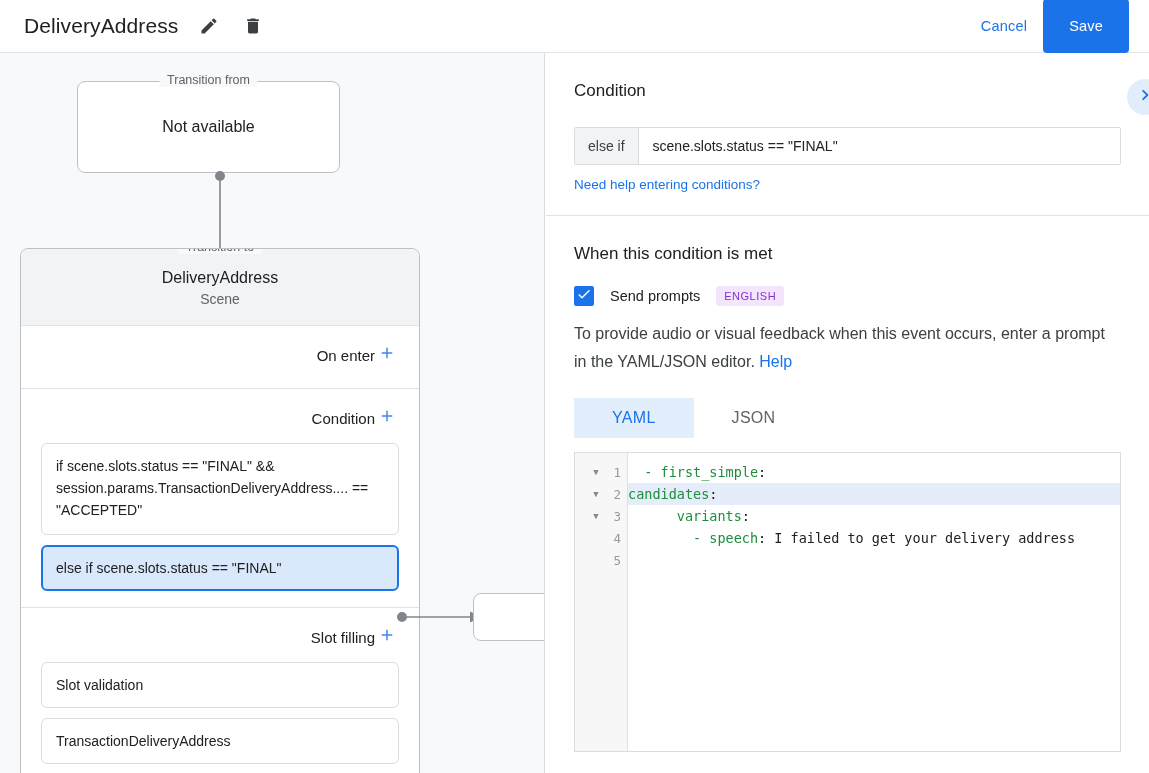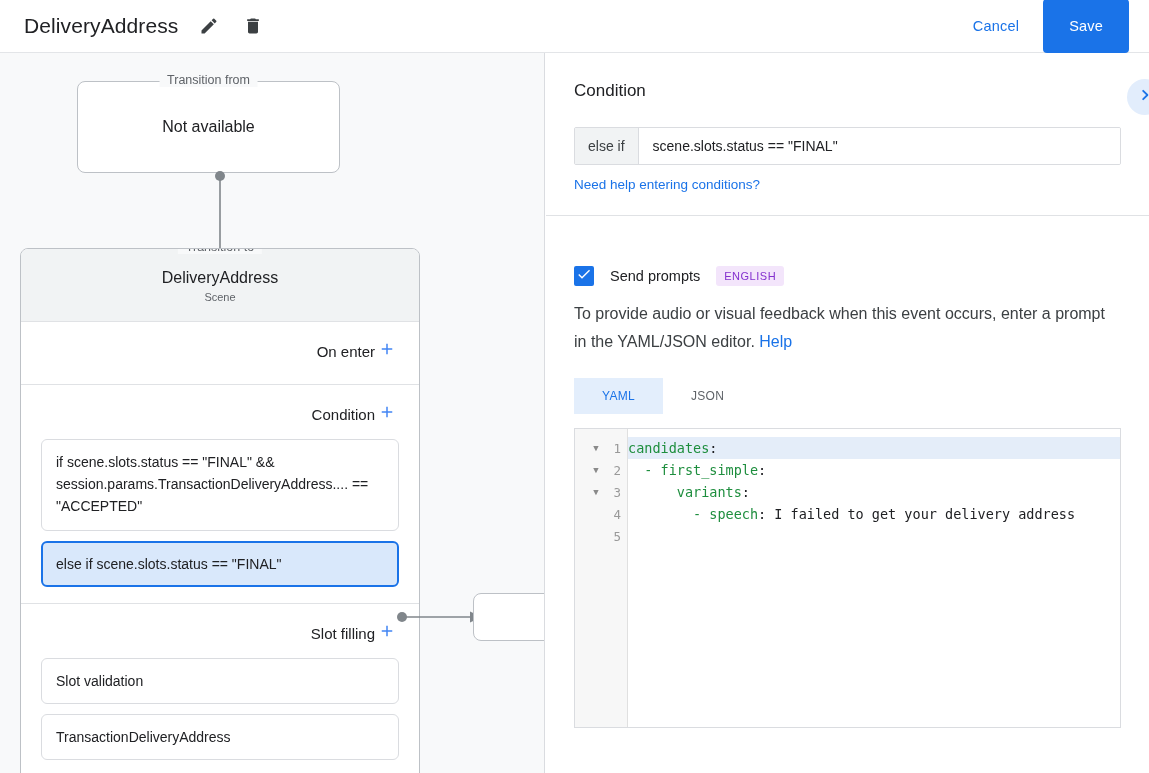--- a/index.html
+++ b/index.html
@@ -22,21 +22,21 @@
     margin-left: 24px;
     font-size: 21px; color: #202124; letter-spacing: 0.1px;
   }
   .icon-btn {
     width: 26px; height: 26px; margin-left: 18px;
     display: flex; align-items: center; justify-content: center;
     cursor: pointer; border-radius: 50%;
   }
   .icon-btn svg { display: block; }
   .topbar-right {
-    margin-left: auto; display: flex; align-items: center; gap: 8px;
+    margin-left: auto; display: flex; align-items: center; gap: 0;
     margin-right: 20px;
   }
   .cancel-btn {
     color: #1a73e8; font-size: 14.5px; font-weight: 500;
     padding: 8px 16px; border-radius: 4px; background: none; border: none;
     cursor: pointer; letter-spacing: 0.2px;
   }
   .save-btn {
     background: #1a73e8; color: #ffffff; font-size: 14.5px; font-weight: 500;
     border: none; border-radius: 4px; padding: 19px 26px; cursor: pointer;
@@ -75,21 +75,21 @@
   
   #node-to {
     left: 20px; top: 195px; width: 400px; height: 560px;
     background: #ffffff; overflow: hidden;
   }
   .node-to-head {
     background: #f1f3f4; padding: 20px 0 18px;
     text-align: center; border-bottom: 1px solid #e0e2e5;
   }
   .node-to-head .scene-name { font-size: 16px; color: #202124; margin-bottom: 4px; }
-  .node-to-head .scene-sub { font-size: 11px; color: #5f6368; }
+  .node-to-head .scene-sub { font-size: 14px; color: #5f6368; }
 
   .section { border-bottom: 1px solid #e0e2e5; padding: 14px 20px 16px; }
   .section:last-child { border-bottom: none; }
   .section-head {
     display: flex; align-items: center; justify-content: flex-end;
     margin-bottom: 2px; height: 30px;
   }
   .section-title { font-size: 15px; color: #202124; }
   .plus-btn {
     width: 24px; height: 24px; display: flex; align-items: center; justify-content: center;
@@ -164,21 +164,21 @@
     padding: 4px 8px; border-radius: 3px;
   }
   .help-text {
     margin-top: 14px; font-size: 16px; color: #3c4043; line-height: 28px;
     max-width: 552px;
   }
   .help-text a { color: #1a73e8; text-decoration: none; }
 
   .tabs { display: flex; margin-top: 22px; }
   .tab {
-    padding: 11px 28px; font-size: 12px; font-weight: 500;
+    padding: 11px 38px; font-size: 16px; font-weight: 500;
     color: #5f6368; cursor: pointer; letter-spacing: 0.3px;
   }
   .tab.active { color: #1a73e8; background: #e3eefc; }
 
   .editor {
     margin-top: 14px; border: 1px solid #dadce0; border-top: 1px solid #dadce0;
     height: 300px; display: flex; overflow: hidden;
     font-family: "DejaVu Sans Mono", monospace;
   }
   .gutter {
@@ -321,20 +321,21 @@
       </div>
 
       <div class="cond-row">
         <div class="cond-prefix">else if</div>
         <input class="cond-input" type="text" value="scene.slots.status == &quot;FINAL&quot;" style="">
       </div>
       <a class="help-link">Need help entering conditions?</a>
     </div>
 
     <div class="detail-block" style="border-bottom:none;">
+      <div class="detail-h">When this condition is met</div>
 
 
       <div class="check-row">
         <span class="cbox checked">
           <span>
             <svg width="16" height="16" viewBox="0 0 24 24" fill="#ffffff">
                 <path d="M9 16.17 4.83 12l-1.42 1.41L9 19 21 7l-1.41-1.41z"></path>
               </svg>
           </span>
         </span>
@@ -369,22 +370,22 @@
           <div class="gline">
               <span class="fold"></span>
               <span class="gnum">4</span>
             </div>
           <div class="gline">
               <span class="fold"></span>
               <span class="gnum">5</span>
             </div>
         </div>
         <div class="code">
+          <div class="cline"><span class="k">  - </span><span class="k">first_simple</span><span class="p">:</span><span class="p"></span></div>
           <div class="cline hl"><span></span><span class="k">candidates</span><span class="p">:</span><span class="p"></span></div>
-          <div class="cline"><span class="k">  - </span><span class="k">first_simple</span><span class="p">:</span><span class="p"></span></div>
           <div class="cline"><span>      </span><span class="k">variants</span><span class="p">:</span><span class="p"></span></div>
           <div class="cline"><span class="k">        - </span><span class="k">speech</span><span class="p">:</span><span class="p"> I failed to get your delivery address</span></div>
           <div class="cline"><span></span></div>
         </div>
       </div>
     </div>
   </div>
 </div>
 
 </body></html>

